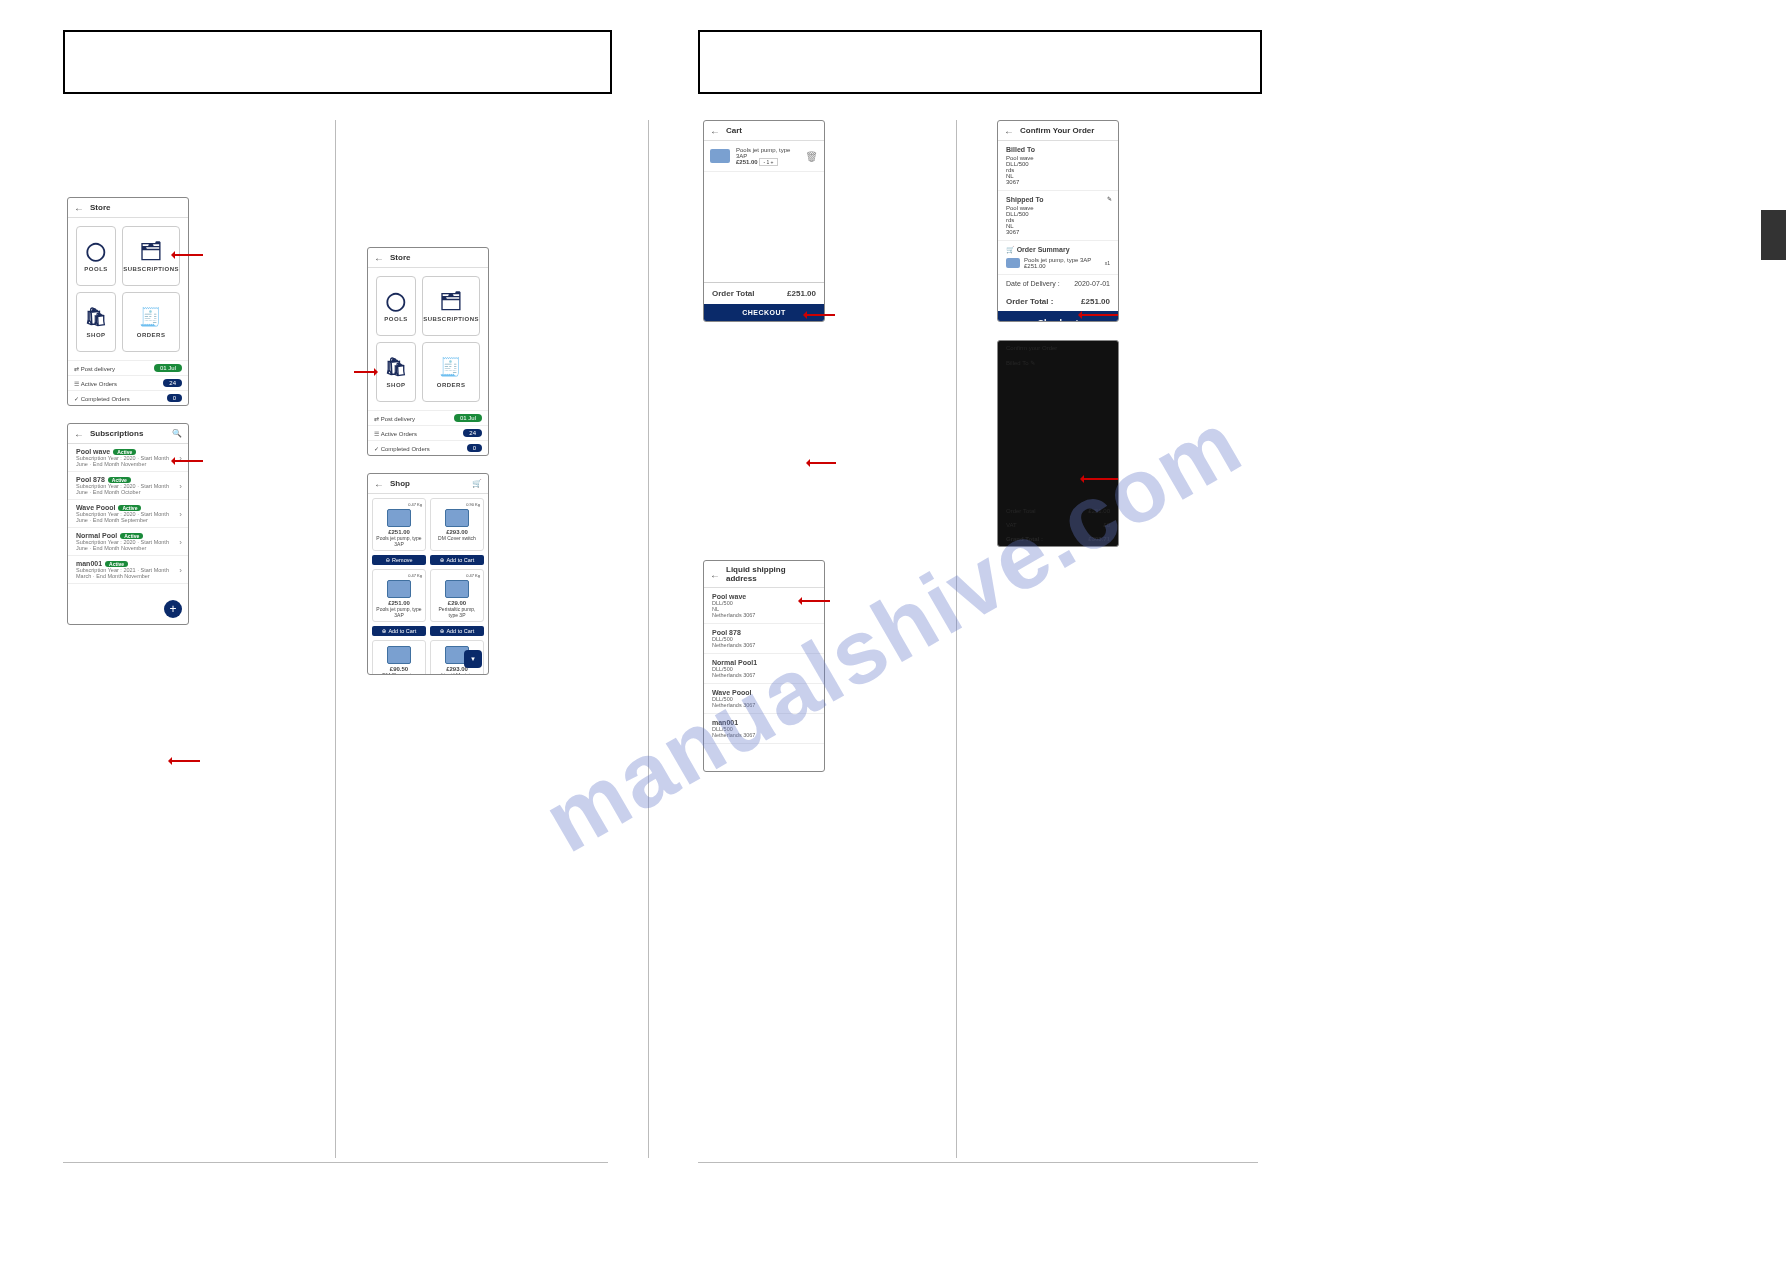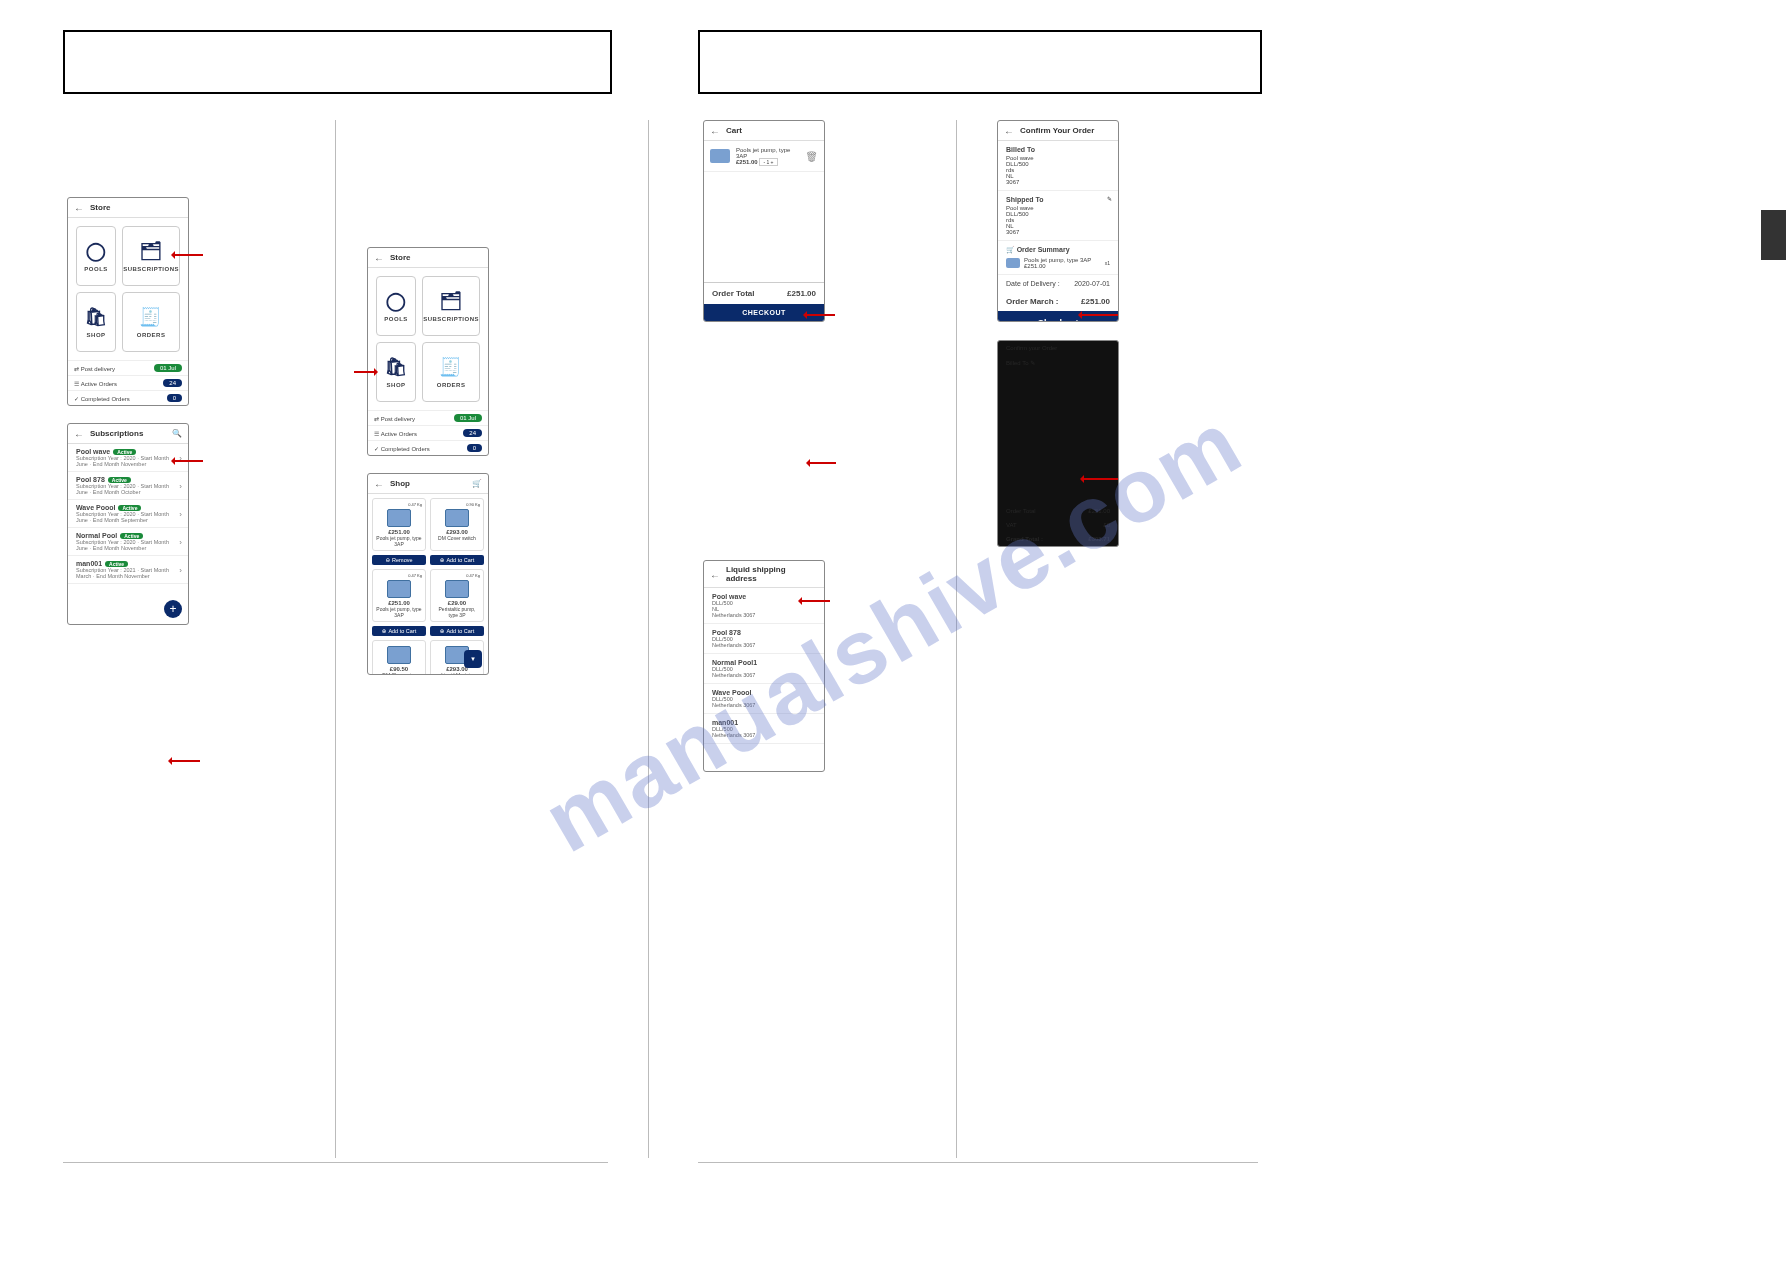--- a/index.html
+++ b/index.html
@@ -360,21 +360,21 @@
             <div>£251.00</div>
           </div>
       <div style="font-size:5px">x1</div>
     </div>
   </div>
   <div class="conf-row">
         <span>Date of Delivery :</span>
         <span>2020-07-01</span>
       </div>
   <div class="conf-row" style="font-weight:bold;font-size:8px">
-        <span>Order March :</span>
+        <span>Order Total :</span>
         <span>£251.00</span>
       </div>
   <div class="big-checkout">Checkout</div>
 </div>
 <div class="arrow left" style="left:1080px; top:314px; width:38px;"></div>
 
 <div class="phone dark-phone" style="left:997px; top:340px; width:120px; height:205px;">
   <div class="faint">Confirm your Order</div>
   <div class="faint">Billed To ✎</div>
   <div style="position:absolute;left:0;right:0;bottom:0">

